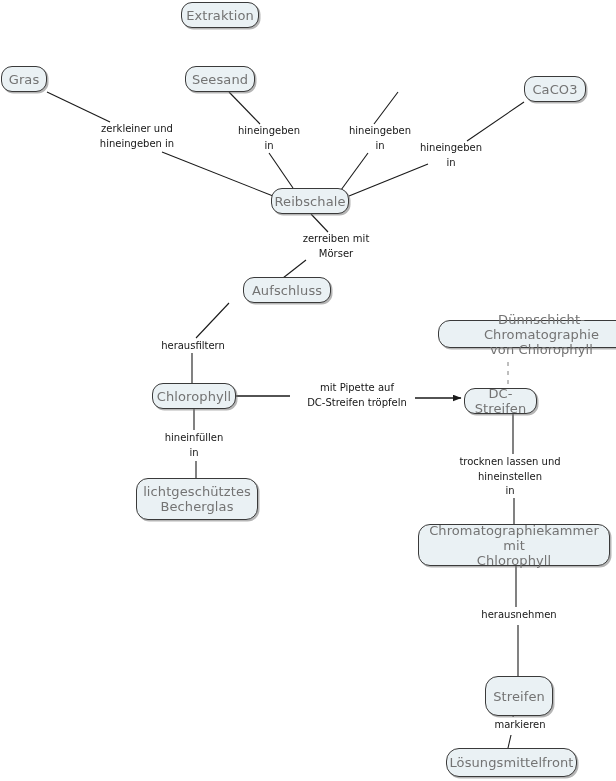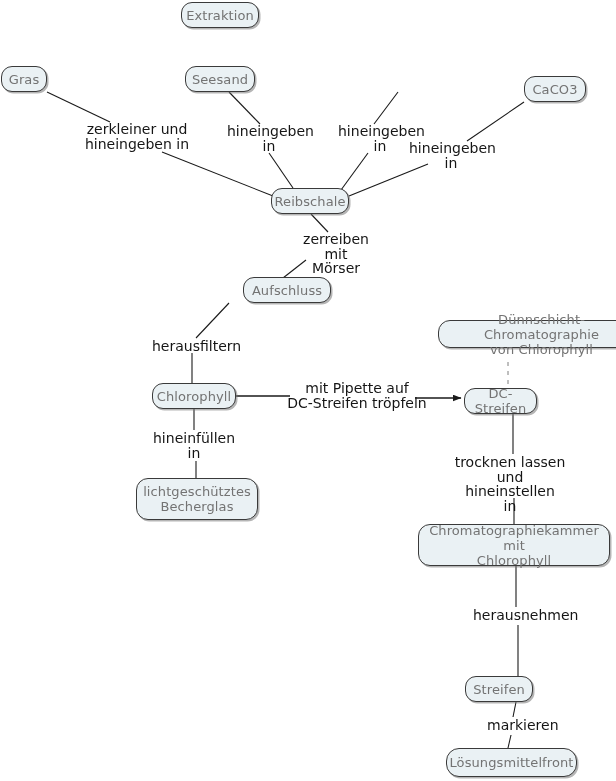--- a/index.html
+++ b/index.html
@@ -40,21 +40,21 @@
     box-shadow: 1.5px 1.5px 0 rgba(120,120,120,0.55);
     white-space: pre-line;
     padding: 2px 9px;
   }
   .node.wide {
     border-radius: 12px;
   }
   .edge-label {
     position: absolute;
     color: #151515;
-    font-size: 14px;
+    font-size: 10px;
     line-height: 14.5px;
     text-align: center;
     white-space: pre-line;
     background: transparent;
     pointer-events: none;
   }
 </style>
 </head>
 <body>
 
@@ -110,21 +110,21 @@
   <div class="node" style="left:271px; top:188px; width:78px;  height:26px;">Reibschale</div>
   <div class="node" style="left:207px; top:277px; width:88px;  height:26px;margin-left:36px;">Aufschluss</div>
   <div class="node" style="left:152px; top:383px; width:84px;  height:26px;">Chlorophyll</div>
   <div class="node wide" style="left:136px; top:478px; width:122px; height:42px;">lichtgeschütztes
 Becherglas</div>
   <div class="node wide" style="left:406px; top:320px; width:207px; height:28px;margin-left:32px;">Dünnschicht- Chromatographie
 von Chlorophyll</div>
   <div class="node" style="left:464px; top:388px; width:73px;  height:26px;">DC-Streifen</div>
   <div class="node wide" style="left:418px; top:524px; width:192px; height:42px;">Chromatographiekammer mit
 Chlorophyll</div>
-  <div class="node" style="left:465px; top:676px; width:68px;  height:26px;">Streifen</div>
+  <div class="node" style="left:485px; top:676px; width:68px;  height:40px;border-radius:13px;">Streifen</div>
   <div class="node" style="left:446px; top:748px; width:131px; height:29px;border-radius:13px;">Lösungsmittelfront</div>
 
   <div class="edge-label" style="left:78px;  top:122px; width:118px;">zerkleiner und
 hineingeben in</div>
   <div class="edge-label" style="left:227px; top:124px; width:84px;">hineingeben
 in</div>
   <div class="edge-label" style="left:338px; top:124px; width:84px;">hineingeben
 in</div>
   <div class="edge-label" style="left:409px; top:141px; width:84px;">hineingeben
 in</div>

